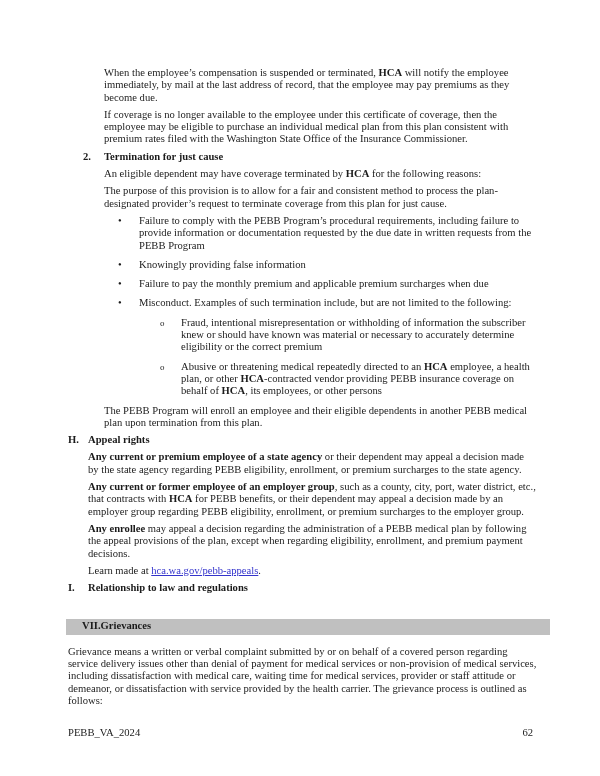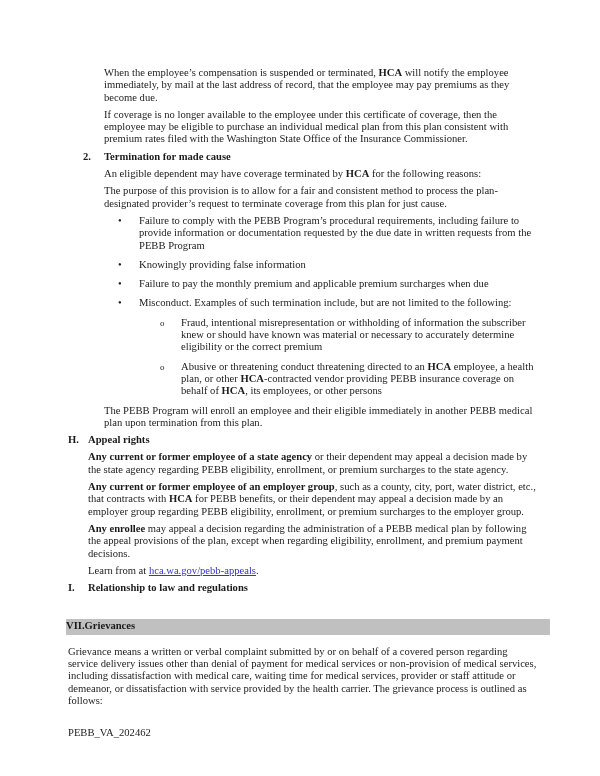--- a/index.html
+++ b/index.html
@@ -31,38 +31,38 @@
   .subbullet { display: flex; margin: 1px 64px 7px 160px; }
   .bullet .mk, .subbullet .mk { flex: 0 0 21px; }
   .subbullet .mk { font-size: 9px; }
 
   .b { font-weight: bold; }
   a.link { text-decoration: underline; cursor: pointer; }
 
   .bar {
     margin: 25px 50px 11px 66px;
     font-weight: bold;
-    padding: 1px 2px 2px 0;
+    padding: 1px 2px 2px 16px;
   }
 
   .footer {
     position: absolute; top: 727px; left: 68px; right: 67px;
-    display: flex; 
+    display: flex; justify-content: space-between;
   }
 </style>
 </head>
 <body>
 
 <div class="page">
   <div class="doc">
       <div class="para ind2"><span>When the employee’s compensation is suspended or terminated, </span><span class="b">HCA</span><span> will notify the employee immediately, by mail at the last address of record, that the employee may pay premiums as they become due.</span></div>
       <div class="para ind2"><span>If coverage is no longer available to the employee under this certificate of coverage, then the employee may be eligible to purchase an individual medical plan from this plan consistent with premium rates filed with the Washington State Office of the Insurance Commissioner.</span></div>
       <div class="h-row h-num">
         <span class="lbl">2.</span>
-        <span>Termination for made cause</span>
+        <span>Termination for just cause</span>
       </div>
       <div class="para ind2"><span>An eligible dependent may have coverage terminated by </span><span class="b">HCA</span><span> for the following reasons:</span></div>
       <div class="para ind2"><span>The purpose of this provision is to allow for a fair and consistent method to process the plan-designated provider’s request to terminate coverage from this plan for just cause.</span></div>
       <div class="bullet">
         <span class="mk">•</span>
         <span><span>Failure to comply with the PEBB Program’s procedural requirements, including failure to provide information or documentation requested by the due date in written requests from the PEBB Program</span></span>
       </div>
       <div class="bullet">
         <span class="mk">•</span>
         <span><span>Knowingly providing false information</span></span>
@@ -74,31 +74,31 @@
       <div class="bullet">
         <span class="mk">•</span>
         <span><span>Misconduct. Examples of such termination include, but are not limited to the following:</span></span>
       </div>
       <div class="subbullet">
         <span class="mk">o</span>
         <span><span>Fraud, intentional misrepresentation or withholding of information the subscriber knew or should have known was material or necessary to accurately determine eligibility or the correct premium</span></span>
       </div>
       <div class="subbullet">
         <span class="mk">o</span>
-        <span><span>Abusive or threatening conduct threatening directed to an </span><span class="b">HCA</span><span> employee, a health plan, or other </span><span class="b">HCA</span><span>-contracted vendor providing PEBB insurance coverage on behalf of </span><span class="b">HCA</span><span>, its employees, or other persons</span></span>
+        <span><span>Abusive or threatening medical repeatedly directed to an </span><span class="b">HCA</span><span> employee, a health plan, or other </span><span class="b">HCA</span><span>-contracted vendor providing PEBB insurance coverage on behalf of </span><span class="b">HCA</span><span>, its employees, or other persons</span></span>
       </div>
-      <div class="para ind2"><span>The PEBB Program will enroll an employee and their eligible immediately in another PEBB medical plan upon termination from this plan.</span></div>
+      <div class="para ind2"><span>The PEBB Program will enroll an employee and their eligible dependents in another PEBB medical plan upon termination from this plan.</span></div>
       <div class="h-row h-let">
         <span class="lbl">H.</span>
         <span>Appeal rights</span>
       </div>
-      <div class="para ind1"><span class="b">Any current or former employee of a state agency</span><span> or their dependent may appeal a decision made by the state agency regarding PEBB eligibility, enrollment, or premium surcharges to the state agency.</span></div>
+      <div class="para ind1"><span class="b">Any current or premium employee of a state agency</span><span> or their dependent may appeal a decision made by the state agency regarding PEBB eligibility, enrollment, or premium surcharges to the state agency.</span></div>
       <div class="para ind1"><span class="b">Any current or former employee of an employer group</span><span>, such as a county, city, port, water district, etc., that contracts with </span><span class="b">HCA</span><span> for PEBB benefits, or their dependent may appeal a decision made by an employer group regarding PEBB eligibility, enrollment, or premium surcharges to the employer group.</span></div>
       <div class="para ind1"><span class="b">Any enrollee</span><span> may appeal a decision regarding the administration of a PEBB medical plan by following the appeal provisions of the plan, except when regarding eligibility, enrollment, and premium payment decisions.</span></div>
-      <div class="para ind1"><span>Learn from at </span><a class="link" href="#" style="color: rgb(51, 51, 204);">hca.wa.gov/pebb-appeals</a><span>.</span></div>
+      <div class="para ind1"><span>Learn made at </span><a class="link" href="#" style="color: rgb(51, 51, 204);">hca.wa.gov/pebb-appeals</a><span>.</span></div>
       <div class="h-row h-let">
         <span class="lbl">I.</span>
         <span>Relationship to law and regulations</span>
       </div>
       <div class="bar" style="background: rgb(192, 192, 192);">VII.Grievances</div>
       <div class="para ind0"><span>Grievance means a written or verbal complaint submitted by or on behalf of a covered person regarding service delivery issues other than denial of payment for medical services or non-provision of medical services, including dissatisfaction with medical care, waiting time for medical services, provider or staff attitude or demeanor, or dissatisfaction with service provided by the health carrier. The grievance process is outlined as follows:</span></div>
     </div>
   <div class="footer">
     <span>PEBB_VA_2024</span>
     <span>62</span>

